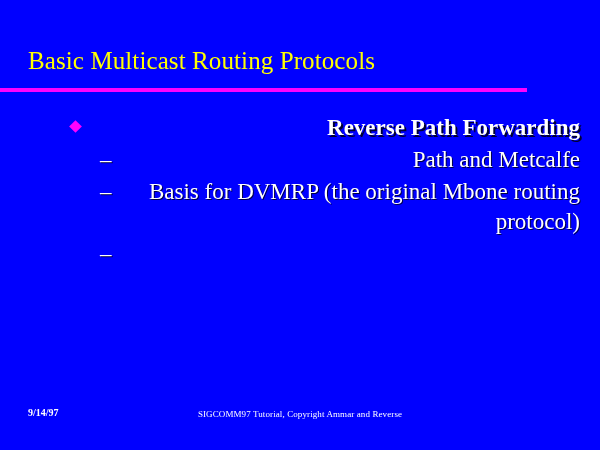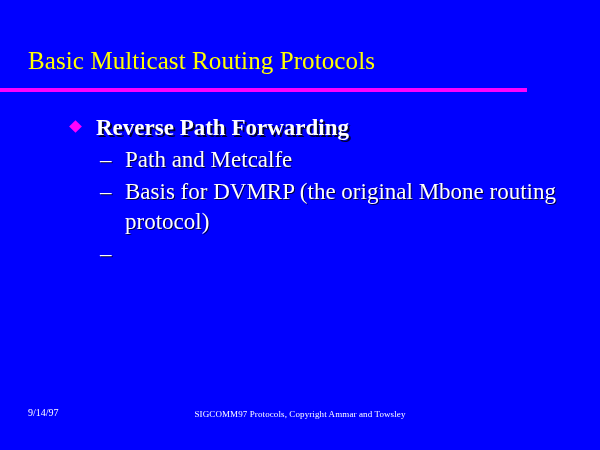--- a/index.html
+++ b/index.html
@@ -36,20 +36,21 @@
     top: 88px;
     width: 527px;
     height: 4px;
     background: #ff00ff;
   }
   .body-block {
     position: absolute;
     left: 70px;
     top: 113px;
     width: 510px;
+    text-align: right;
   }
   .level1 {
     position: relative;
     padding-left: 26px;
     color: #ffffff;
     font-weight: bold;
     font-size: 23px;
     line-height: 29px;
     text-shadow: 2px 2px 0 #000033;
     margin-bottom: 3px;
@@ -81,21 +82,21 @@
     font-size: 23px;
     line-height: 30px;
   }
   .footer-date {
     position: absolute;
     left: 28px;
     top: 406px;
     color: #ffffff;
     font-size: 10px;
     line-height: 14px;
-    font-weight: normal;
+    font-weight: bold;
   }
   .footer-center {
     position: absolute;
     left: 0;
     top: 407px;
     width: 600px;
     text-align: center;
     color: #ffffff;
     font-size: 9px;
     line-height: 14px;
@@ -127,15 +128,15 @@
       <span>Basis for DVMRP (the original Mbone routing protocol)</span>
     </div>
 
     <div class="level2">
       <span class="dash">–</span>
     </div>
 
   </div>
 
   <div class="footer-date">9/14/97</div>
-  <div class="footer-center">SIGCOMM97 Protocols, Copyright Ammar and Towsley</div>
+  <div class="footer-center">SIGCOMM97 Tutorial, Copyright Ammar and Reverse</div>
 
 </div>
 
 </body></html>

